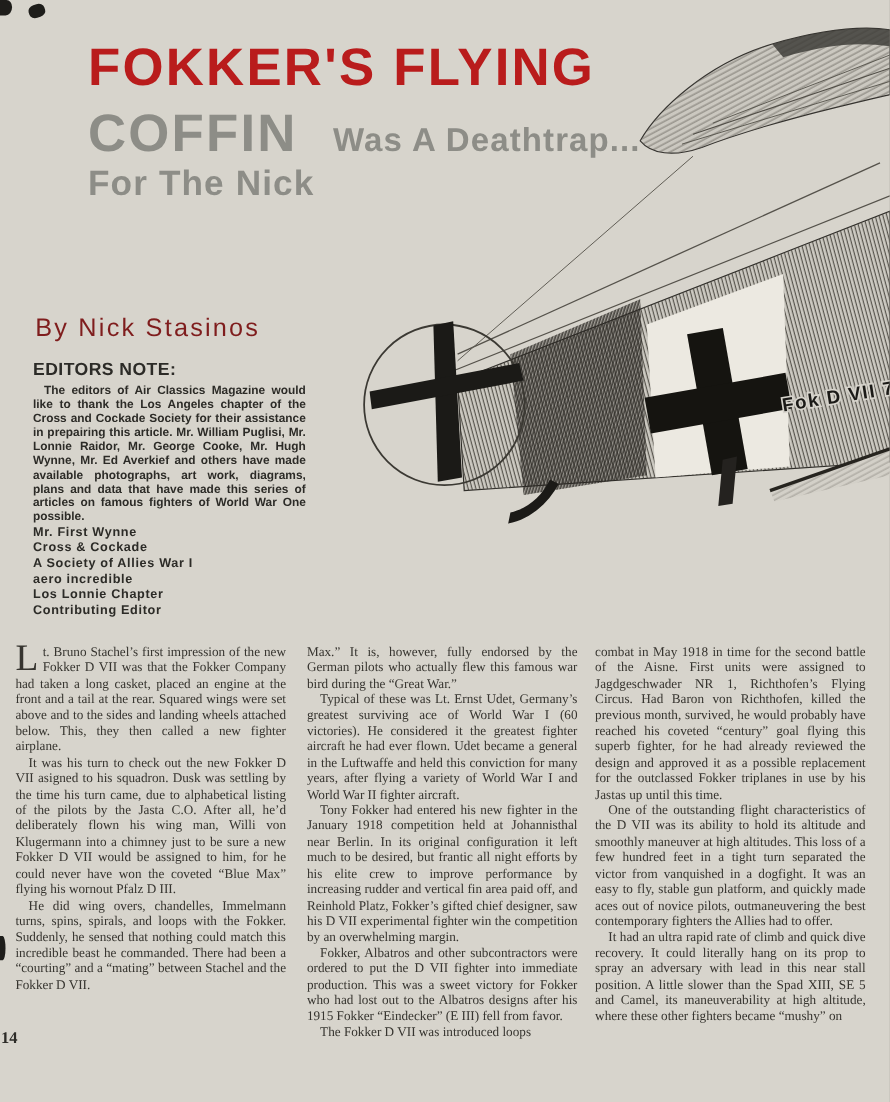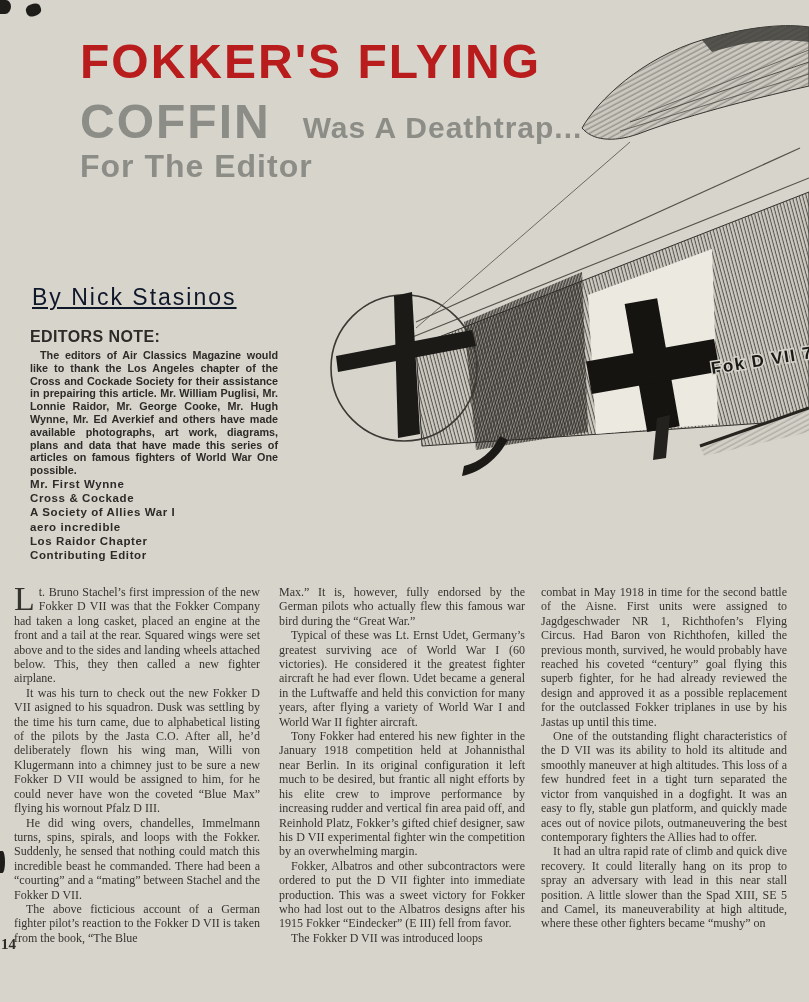--- a/index.html
+++ b/index.html
@@ -9,21 +9,21 @@
     font-family:"Liberation Sans",sans-serif;
   }
   
   .t1{position:absolute;left:80px;top:34px;margin:0;
       font-size:48px;font-weight:bold;letter-spacing:2px;color:#b91c1c;white-space:nowrap;}
   .t2{position:absolute;left:80px;top:94px;white-space:nowrap;}
   .t2a{font-size:48px;font-weight:bold;letter-spacing:2px;color:#8d8d87;}
   .t2b{font-size:30px;font-weight:bold;letter-spacing:1px;color:#8d8d87;margin-left:32px;}
   .t3{position:absolute;left:80px;top:148px;font-size:32px;font-weight:bold;
       letter-spacing:1px;color:#8d8d87;white-space:nowrap;}
-  .byline{position:absolute;left:32px;top:284px;font-size:23px;letter-spacing:2px;color:#0f172a;text-decoration:underline;}
+  .byline{position:absolute;left:32px;top:284px;font-size:23px;letter-spacing:2px;color:#7f1d1d;}
   
   .note{position:absolute;left:30px;top:328px;width:248px;color:#2c2b27;}
   .note-h{font-size:16px;font-weight:bold;letter-spacing:.4px;margin-bottom:3px;}
   .note-b{margin:0;font-size:10.8px;line-height:12.8px;font-weight:bold;
           text-align:justify;text-indent:10px;}
   .sig{font-size:11.5px;line-height:13.2px;font-weight:bold;letter-spacing:.6px;margin-top:1px;}
   .sig:first-of-type{margin-top:3px;}
   
   .col{position:absolute;top:585px;width:246px;height:417px;overflow:hidden;
        font-family:"Liberation Serif",serif;font-size:12px;line-height:14.4px;
@@ -110,40 +110,39 @@
       <polygon points="370,446 479,408 479,432 374,456" fill="#d3d0c8"></polygon>
       <polygon points="370,446 479,408 479,432 374,456" fill="url(#hatchw)" opacity="0.4"></polygon>
       <path d="M370,446 L479,408" stroke="#26241f" stroke-width="3"></path>
     </g>
   </svg>
 
   <h1 class="t1">FOKKER'S FLYING</h1>
   <div class="t2">
     <span class="t2a">COFFIN</span><span class="t2b">Was A Deathtrap...</span>
   </div>
-  <div class="t3">For The Editor</div>
+  <div class="t3">For The Nick</div>
 
   <div class="byline">By Nick Stasinos</div>
 
   <div class="note">
     <div class="note-h">EDITORS NOTE:</div>
     <p class="note-b">The editors of Air Classics Magazine would like to thank the Los Angeles chapter of the Cross and Cockade Society for their assistance in prepairing this article. Mr. William Puglisi, Mr. Lonnie Raidor, Mr. George Cooke, Mr. Hugh Wynne, Mr. Ed Averkief and others have made available photographs, art work, diagrams, plans and data that have made this series of articles on famous fighters of World War One possible.</p>
     <div class="sig">Mr. First Wynne</div>
     <div class="sig">Cross &amp; Cockade</div>
     <div class="sig">A Society of Allies War I</div>
     <div class="sig">aero incredible</div>
-    <div class="sig">Los Raidor Chapter</div>
+    <div class="sig">Los Lonnie Chapter</div>
     <div class="sig">Contributing Editor</div>
   </div>
 
   <div class="col col1">
     <p class="bp"><span class="dropcap">L</span><span>t. Bruno Stachel’s first impression of the new Fokker D VII was that the Fokker Company had taken a long casket, placed an engine at the front and a tail at the rear. Squared wings were set above and to the sides and landing wheels attached below. This, they then called a new fighter airplane.</span></p>
     <p class="bp ind">It was his turn to check out the new Fokker D VII asigned to his squadron. Dusk was settling by the time his turn came, due to alphabetical listing of the pilots by the Jasta C.O. After all, he’d deliberately flown his wing man, Willi von Klugermann into a chimney just to be sure a new Fokker D VII would be assigned to him, for he could never have won the coveted “Blue Max” flying his wornout Pfalz D III.</p>
     <p class="bp ind">He did wing overs, chandelles, Immelmann turns, spins, spirals, and loops with the Fokker. Suddenly, he sensed that nothing could match this incredible beast he commanded. There had been a “courting” and a “mating” between Stachel and the Fokker D VII.</p>
-    <p class="bp ind">The above ficticious account of a German fighter pilot’s reaction to the Fokker D VII is taken from the book, “The Blue</p>
   </div>
 
   <div class="col col2">
     <p class="bp">Max.” It is, however, fully endorsed by the German pilots who actually flew this famous war bird during the “Great War.”</p>
     <p class="bp ind">Typical of these was Lt. Ernst Udet, Germany’s greatest surviving ace of World War I (60 victories). He considered it the greatest fighter aircraft he had ever flown. Udet became a general in the Luftwaffe and held this conviction for many years, after flying a variety of World War I and World War II fighter aircraft.</p>
     <p class="bp ind">Tony Fokker had entered his new fighter in the January 1918 competition held at Johannisthal near Berlin. In its original configuration it left much to be desired, but frantic all night efforts by his elite crew to improve performance by increasing rudder and vertical fin area paid off, and Reinhold Platz, Fokker’s gifted chief designer, saw his D VII experimental fighter win the competition by an overwhelming margin.</p>
     <p class="bp ind">Fokker, Albatros and other subcontractors were ordered to put the D VII fighter into immediate production. This was a sweet victory for Fokker who had lost out to the Albatros designs after his 1915 Fokker “Eindecker” (E III) fell from favor.</p>
     <p class="bp ind">The Fokker D VII was introduced loops</p>
   </div>
 

